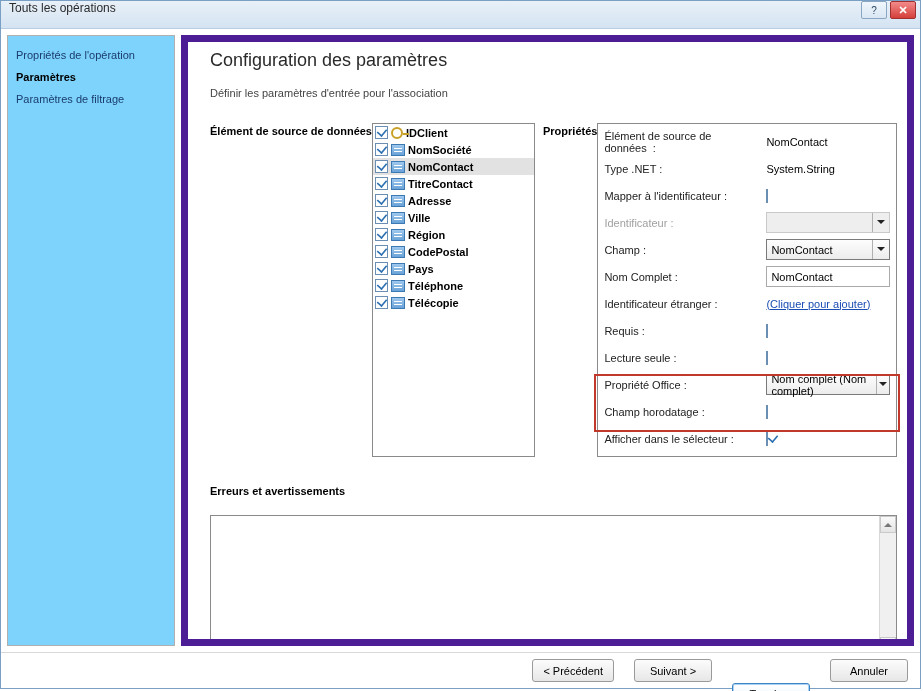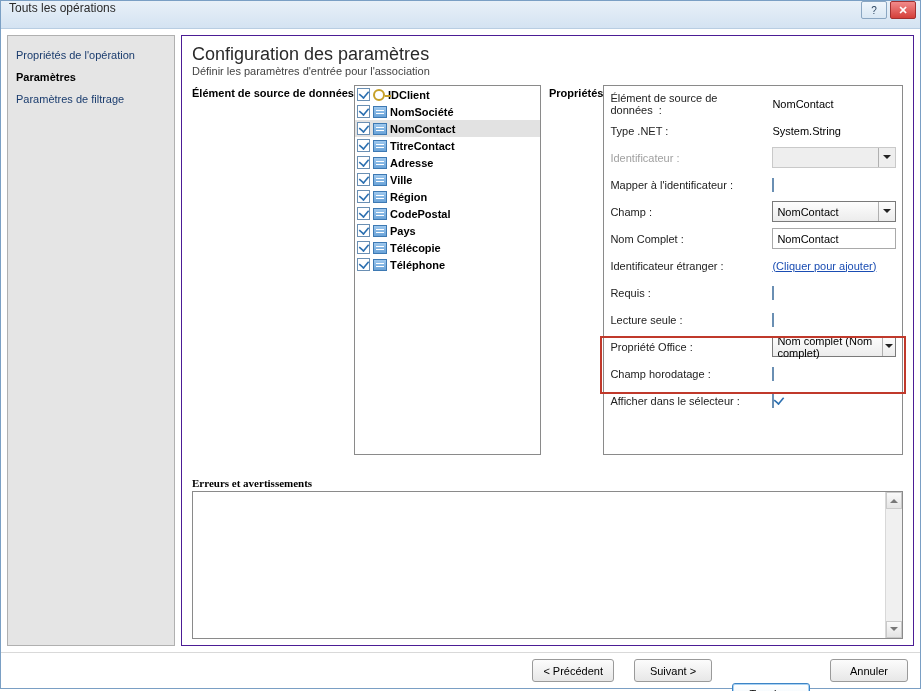--- a/index.html
+++ b/index.html
@@ -58,39 +58,40 @@
   .body {
     flex: 1;
     display: flex;
     padding: 6px;
     gap: 6px;
     overflow: hidden;
   }
   .sidebar {
     width: 168px;
     border: 1px solid #b0b0b0;
-    background: #e5e5e5;
+    background: #7dd3fc;
     padding: 8px 6px;
   }
   .side-link {
     color: #1a3c6e;
     padding: 5px 2px;
     cursor: pointer;
   }
   .side-link.bold {
     font-weight: bold;
     color: #000;
   }
   .main {
     flex: 1;
-    border: 1px solid #4c1d95;
-    padding: 6px 10px 6px 10px;
+    border: 7px solid #4c1d95;
+    padding: 6px 10px 6px 22px;
     display: flex;
     flex-direction: column;
     overflow: hidden;
+    gap: 16px;
   }
   .main-title {
     font-size: 18px;
     color: #2a2a2a;
     margin: 2px 0 0 0;
   }
   .main-subtitle {
     font-size: 11px;
     color: #444;
     margin-bottom: 8px;
@@ -237,22 +238,21 @@
     text-decoration: underline;
     cursor: pointer;
   }
   .redbox {
     position: absolute;
     border: 2px solid #c0392b;
     pointer-events: none;
   }
   .err-label {
     font-weight: bold;
-    margin-top: 22px;
-    font-family: Liberation Serif, serif;
+    margin-top: 12px;
   }
   .errbox {
     border: 1px solid #8a8a8a;
     flex: 1;
     min-height: 140px;
     background: #fff;
     margin-top: 2px;
     position: relative;
   }
   .scrollv {
@@ -387,54 +387,54 @@
                 <span class="row-text">CodePostal</span>
               </div>
               <div class="listrow">
                 <span class="cb checked"></span>
                 <span class="fld-icon"></span>
                 <span class="row-text">Pays</span>
               </div>
               <div class="listrow">
                 <span class="cb checked"></span>
                 <span class="fld-icon"></span>
+                <span class="row-text">Téléphone</span>
+              </div>
+              <div class="listrow">
+                <span class="cb checked"></span>
+                <span class="fld-icon"></span>
                 <span class="row-text">Télécopie</span>
-              </div>
-              <div class="listrow">
-                <span class="cb checked"></span>
-                <span class="fld-icon"></span>
-                <span class="row-text">Téléphone</span>
               </div>
             </div>
         </div>
 
         <div class="col right">
           <div class="section-label">Propriétés</div>
           <div class="propbox">
 
             <div class="prow">
               <span class="plabel"><span>Élément de source de données</span>&nbsp;&nbsp;:</span>
               <span class="pval">NomContact</span>
             </div>
             <div class="prow">
               <span class="plabel">Type .NET :</span>
               <span class="pval">System.String</span>
+            </div>
+            <div class="prow">
+              <span class="plabel">Mapper à l'identificateur :</span>
+              <span class="pval"><span class="cb"></span></span>
             </div>
             <div class="prow">
               <span class="plabel disabled">Identificateur  :</span>
               <span class="pval">
                 <div class="selectbox disabled">
                     <span></span>
                     <span class="arrow"></span>
                   </div>
               </span>
-            </div>
-            <div class="prow">
-              <span class="plabel">Mapper à l'identificateur :</span>
-              <span class="pval"><span class="cb"></span></span>
             </div>
             <div class="prow">
               <span class="plabel">Champ :</span>
               <span class="pval">
                 <div class="selectbox">
                     <span>NomContact</span>
                     <span class="arrow"></span>
                   </div>
               </span>
             </div>

